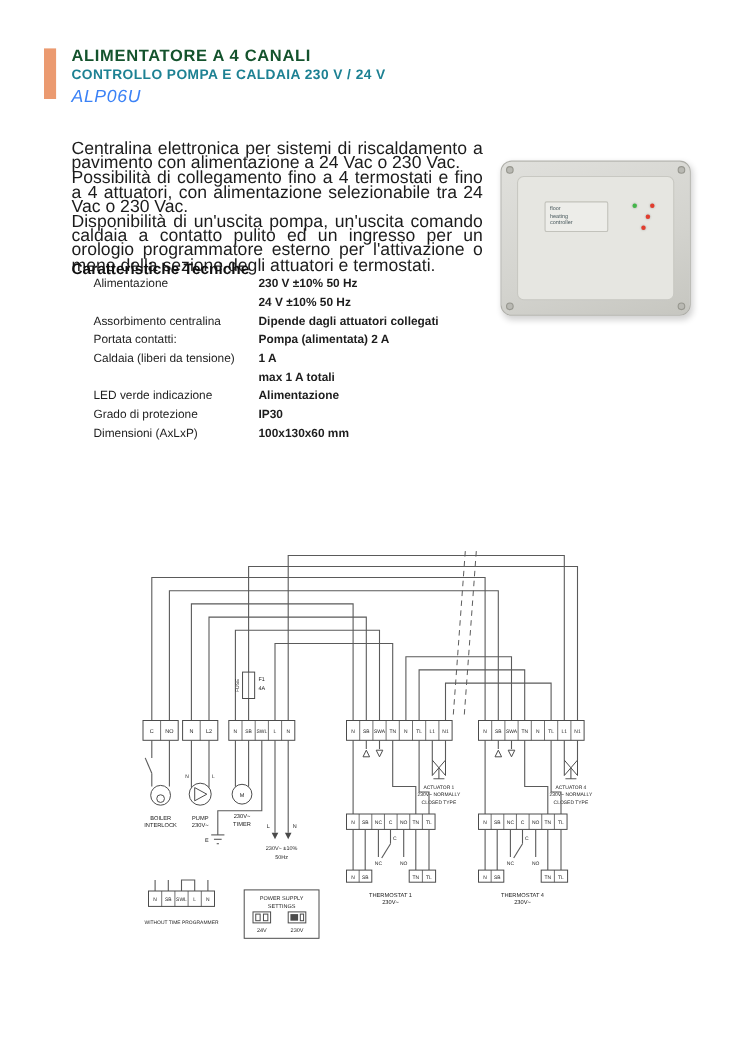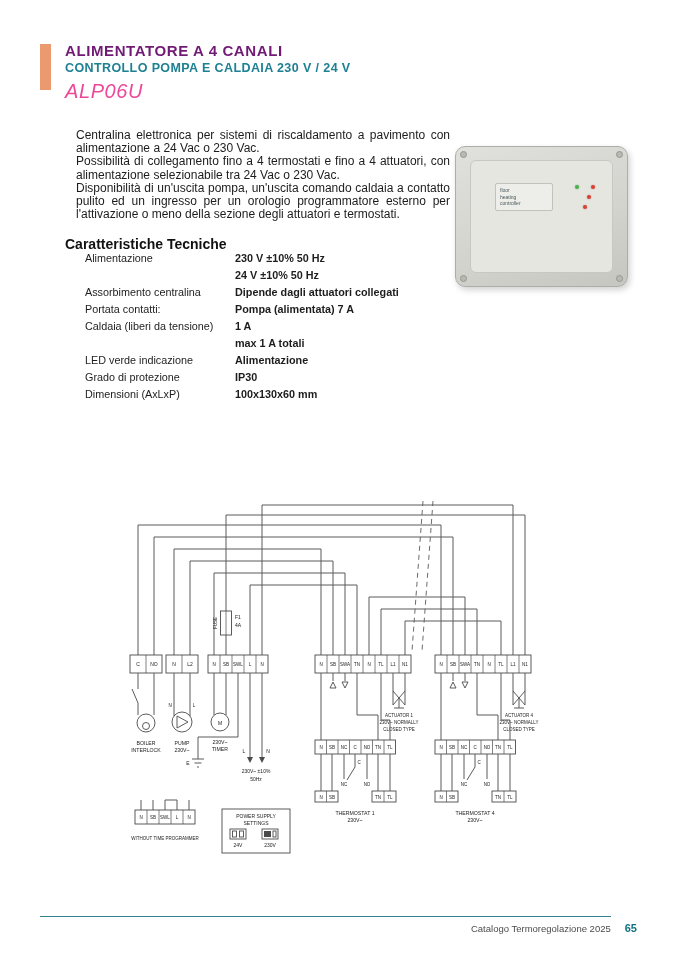--- a/index.html
+++ b/index.html
@@ -2,26 +2,26 @@
 <html><head>
 <meta charset="utf-8">
 <style>
   * { margin:0; padding:0; box-sizing:border-box; }
   html,body { background:#ffffff; }
   body { font-family:"Liberation Sans", sans-serif; color:#1d1d1d; }
   .page { position:relative; width:677px; height:959px; background:#fff; overflow:hidden; margin:0 auto; }
 
   
   .accent-bar { position:absolute; left:40px; top:44px; width:11px; height:46px; background:#eb9a70; }
-  .page-title { position:absolute; left:65px; top:42px; font-size:15px; font-weight:bold; color:#701a75; letter-spacing:.6px; }
+  .page-title { position:absolute; left:65px; top:42px; font-size:15px; font-weight:bold; color:#14532d; letter-spacing:.6px; }
   .page-subtitle { position:absolute; left:65px; top:61px; font-size:12.5px; font-weight:bold; color:#1d8193; letter-spacing:.4px; }
-  .model-code { position:absolute; left:65px; top:80px; font-size:20px; font-style:italic; color:#ec4899; letter-spacing:.6px; }
-
-  
-  .description { position:absolute; left:65px; top:129px; width:374px; font-size:12px; line-height:13.2px; text-align:justify; color:#1c1c1c;margin-left:11px; }
+  .model-code { position:absolute; left:65px; top:80px; font-size:16px; font-style:italic; color:#3b82f6; letter-spacing:.6px; }
+
+  
+  .description { position:absolute; left:65px; top:129px; width:374px; font-size:16px; line-height:13.2px; text-align:justify; color:#1c1c1c; }
   .description p { margin:0; }
 
   
   .spec-heading { position:absolute; left:65px; top:236px; font-size:14px; font-weight:bold; color:#111; }
   .spec-table { position:absolute; left:65px; top:252px; width:385px; font-size:10.8px; }
   .spec-row { display:flex; min-height:17px; align-items:flex-start;margin-left:20px; }
   .spec-label { width:150px; flex:none; }
   .spec-value { flex:1;font-weight:bold; }
 
   
@@ -103,21 +103,21 @@
     <div class="spec-row">
         <span class="spec-label"></span>
         <span class="spec-value">24 V ±10% 50 Hz</span>
       </div>
     <div class="spec-row">
         <span class="spec-label">Assorbimento centralina</span>
         <span class="spec-value">Dipende dagli attuatori collegati</span>
       </div>
     <div class="spec-row">
         <span class="spec-label">Portata contatti:</span>
-        <span class="spec-value">Pompa (alimentata) 7 A</span>
+        <span class="spec-value">Pompa (alimentata) 2 A</span>
       </div>
     <div class="spec-row">
         <span class="spec-label">Caldaia (liberi da tensione)</span>
         <span class="spec-value">1 A</span>
       </div>
     <div class="spec-row">
         <span class="spec-label"></span>
         <span class="spec-value">max 1 A totali</span>
       </div>
     <div class="spec-row">
@@ -416,21 +416,14 @@
       <text class="t5" x="138" y="352">24V</text>
       <rect class="sym" x="162" y="334" width="16" height="10"></rect>
       <rect class="solid" x="164" y="336" width="7" height="6"></rect>
       <rect class="sym" x="173" y="336" width="3" height="6"></rect>
       <text class="t5" x="170" y="352">230V</text>
     </g>
 
   </svg>
   </div>
 
-  <div class="footer">
-    <div class="footer-rule"></div>
-    <div class="footer-row">
-      <span class="catalog-name">Catalogo Termoregolazione 2025</span>
-      <span class="page-number">65</span>
-    </div>
-  </div>
 
 </div>
 
 </body></html>

